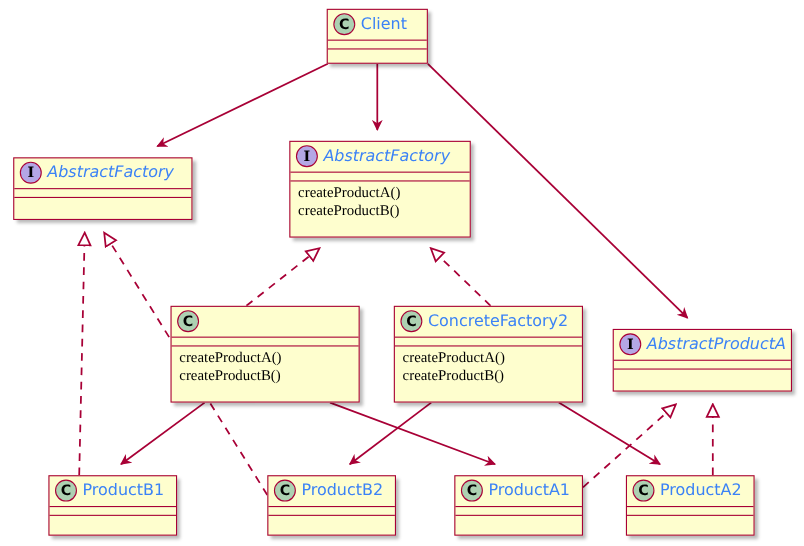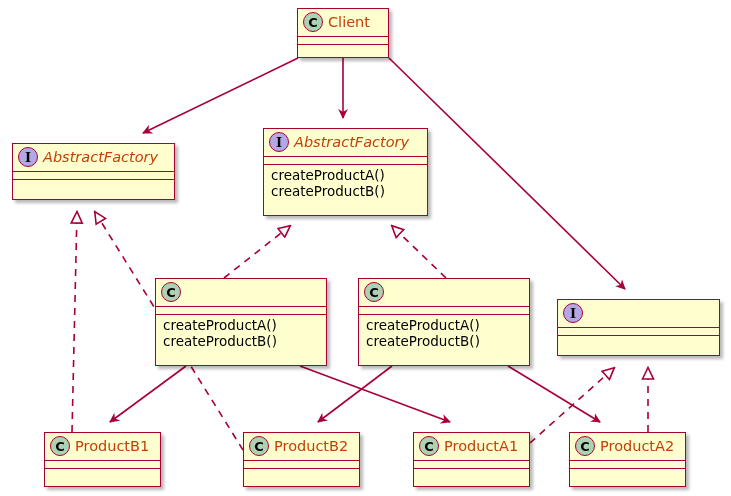--- a/index.html
+++ b/index.html
@@ -52,39 +52,40 @@
     color: #000000;
     line-height: 1;
     margin-right: 5px;
     box-sizing: border-box;
   }
   .icon-class { background: #ADD1B2; }
   .icon-interface { background: #B4A7E5; }
   .icon-interface .glyph { font-family: "DejaVu Serif", "Liberation Serif", serif; font-size: 13px; }
   .cls-name {
     font-size: 14.5px;
-    color: #c2410c;
+    color: #3b82f6;
     letter-spacing: 0px;
   }
   .name-italic { font-style: italic; text-align: right; }
   .divider {
     height: 0;
     border-top: 1.5px solid #A80036;
   }
   .compartment-empty {
     height: 7px;
   }
   .members {
     padding: 2px 8px 3px 7px;
   }
   .member {
     font-size: 13.5px;
     color: #000000;
     line-height: 16px;
     white-space: nowrap;
+    font-family: Liberation Serif, serif;
   }
 </style>
 </head>
 <body>
 
 <div id="canvas">
 
   <svg class="edges" viewBox="0 0 731 496">
     <defs>
       <marker id="solidArrow" markerWidth="11" markerHeight="11" refX="9" refY="5.5" orient="auto" markerUnits="userSpaceOnUse">
@@ -203,35 +204,37 @@
       <div class="member">createProductA()</div>
       <div class="member">createProductB()</div>
     </div>
   </div>
 
   <div class="uml-box" style="left:358px; top:278px; width:172px; height:88px;">
     <div class="uml-head">
       <span class="stereo-icon icon-class">
           <span class="glyph">C</span>
         </span>
+      <span class="cls-name">ConcreteFactory2</span>
     </div>
     <div class="divider"></div>
     <div class="compartment-empty"></div>
     <div class="divider"></div>
     <div class="members">
       <div class="member">createProductA()</div>
       <div class="member">createProductB()</div>
     </div>
   </div>
 
   <div class="uml-box" style="left:557px; top:299px; width:163px; height:57px;">
     <div class="uml-head">
       <span class="stereo-icon icon-interface">
           <span class="glyph">I</span>
         </span>
+      <span class="cls-name name-italic">AbstractProductA</span>
     </div>
     <div class="divider"></div>
     <div class="compartment-empty"></div>
     <div class="divider"></div>
     <div class="compartment-empty"></div>
   </div>
 
   <div class="uml-box" style="left:44px; top:432px; width:117px; height:55px;">
     <div class="uml-head">
       <span class="stereo-icon icon-class">

